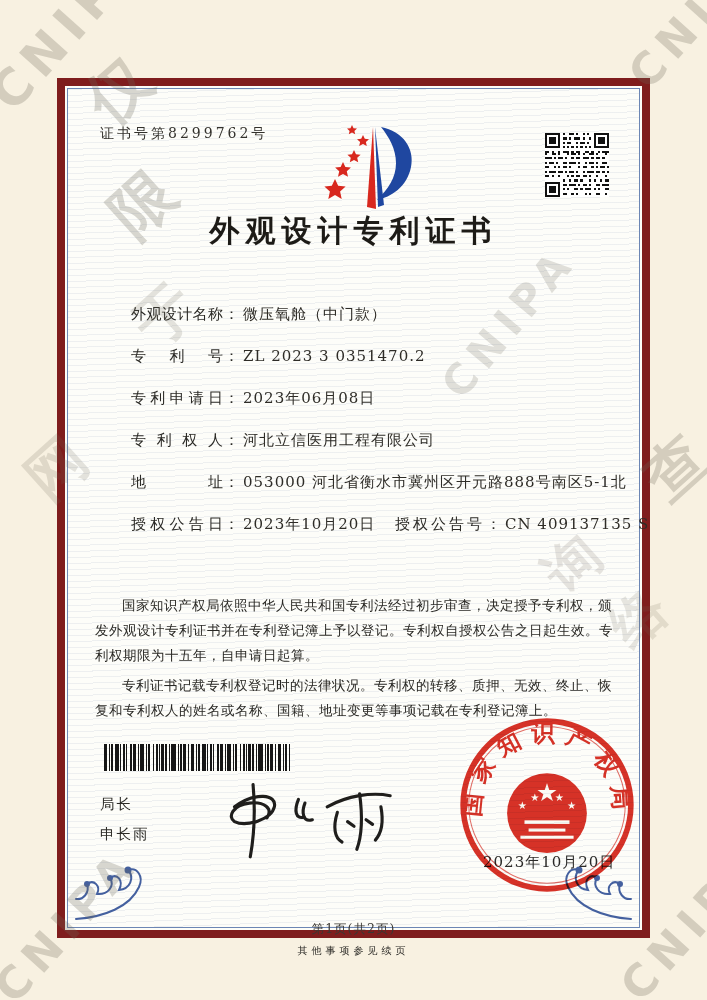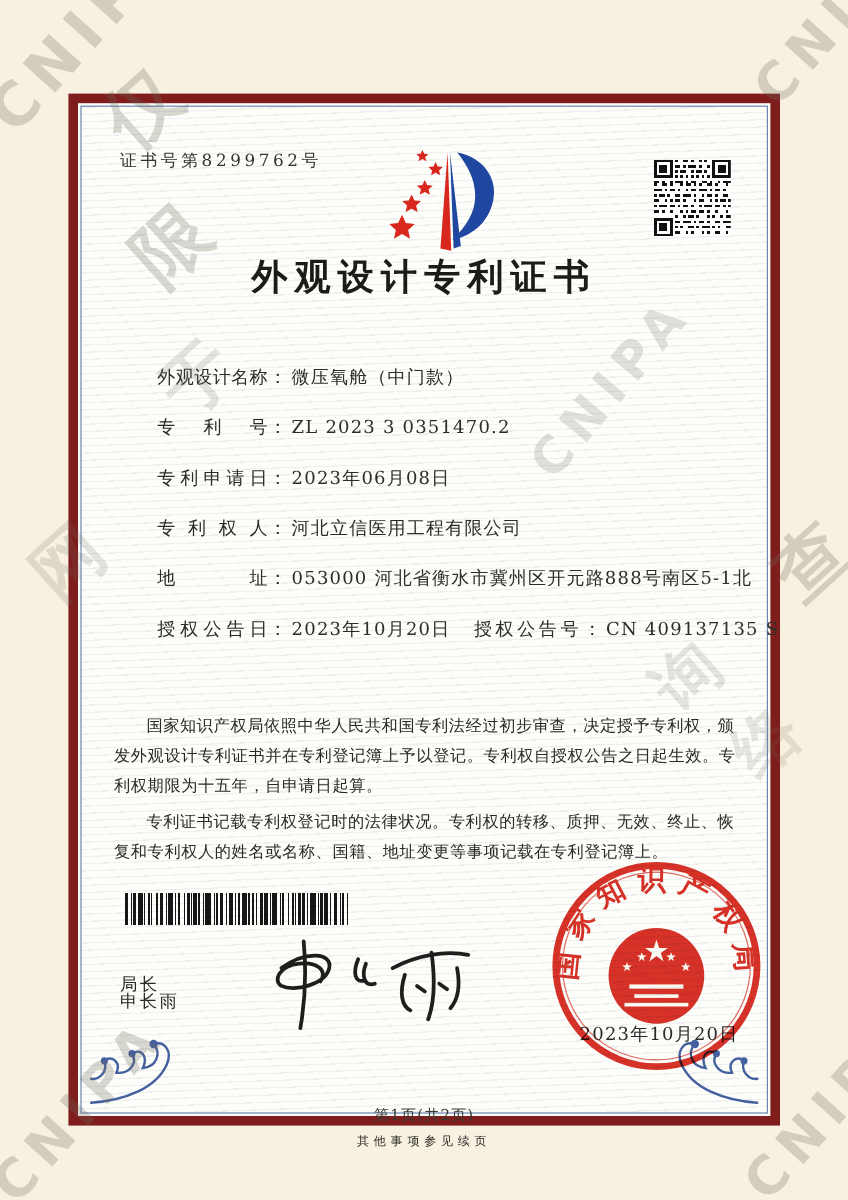--- a/index.html
+++ b/index.html
@@ -37,21 +37,21 @@
   }
   .colon { display:inline-block; margin:0 4px 0 1px; }
   .fvalue { letter-spacing:1px; color:#2e2c27; }
   .grant2 { position:absolute; left:300px; top:0; }
   .grant2 .flabel2 { letter-spacing:3px; }
   
   .body-text { position:absolute; left:27px; top:504px; right:22px; font-size:13.5px; line-height:25px; letter-spacing:0.5px; color:#2a2925; }
   .body-text p { margin:0 0 5px 0; text-indent:2em; }
   
   .barcode { position:absolute; left:35px; top:655px; width:188px; height:27px; }
-  .sig-title { position:absolute; left:32px; top:706px; font-size:14.5px; letter-spacing:2px;margin-top:16px; }
+  .sig-title { position:absolute; left:32px; top:706px; font-size:14.5px; letter-spacing:2px; }
   .sig-name  { position:absolute; left:32px; top:736px; font-size:14.5px; letter-spacing:2px; }
   .signature-svg { position:absolute; left:130px; top:690px; width:225px; height:88px; }
   
   .seal-date { position:absolute; left:415px; top:764px; font-size:15px; letter-spacing:1px; color:#2b2a28; z-index:3; }
   .seal { position:absolute; left:389px; top:626px; width:180px; height:180px; mix-blend-mode:multiply; opacity:0.95; z-index:4; }
   .seal-text { font-size:23px; font-weight:bold; letter-spacing:9px; fill:#d6271c; font-family:"DejaVu Serif",serif; }
   
   .page-indicator { position:absolute; left:0; top:832px; width:100%; text-align:center; font-size:12.5px; letter-spacing:1px; color:#3a3833; }
   .continuation { position:absolute; left:0; top:944px; width:100%; text-align:center; font-size:10px; letter-spacing:4px; color:#2b2a26; z-index:2; }
   .flourish { position:absolute; width:78px; height:78px; bottom:4px; }

